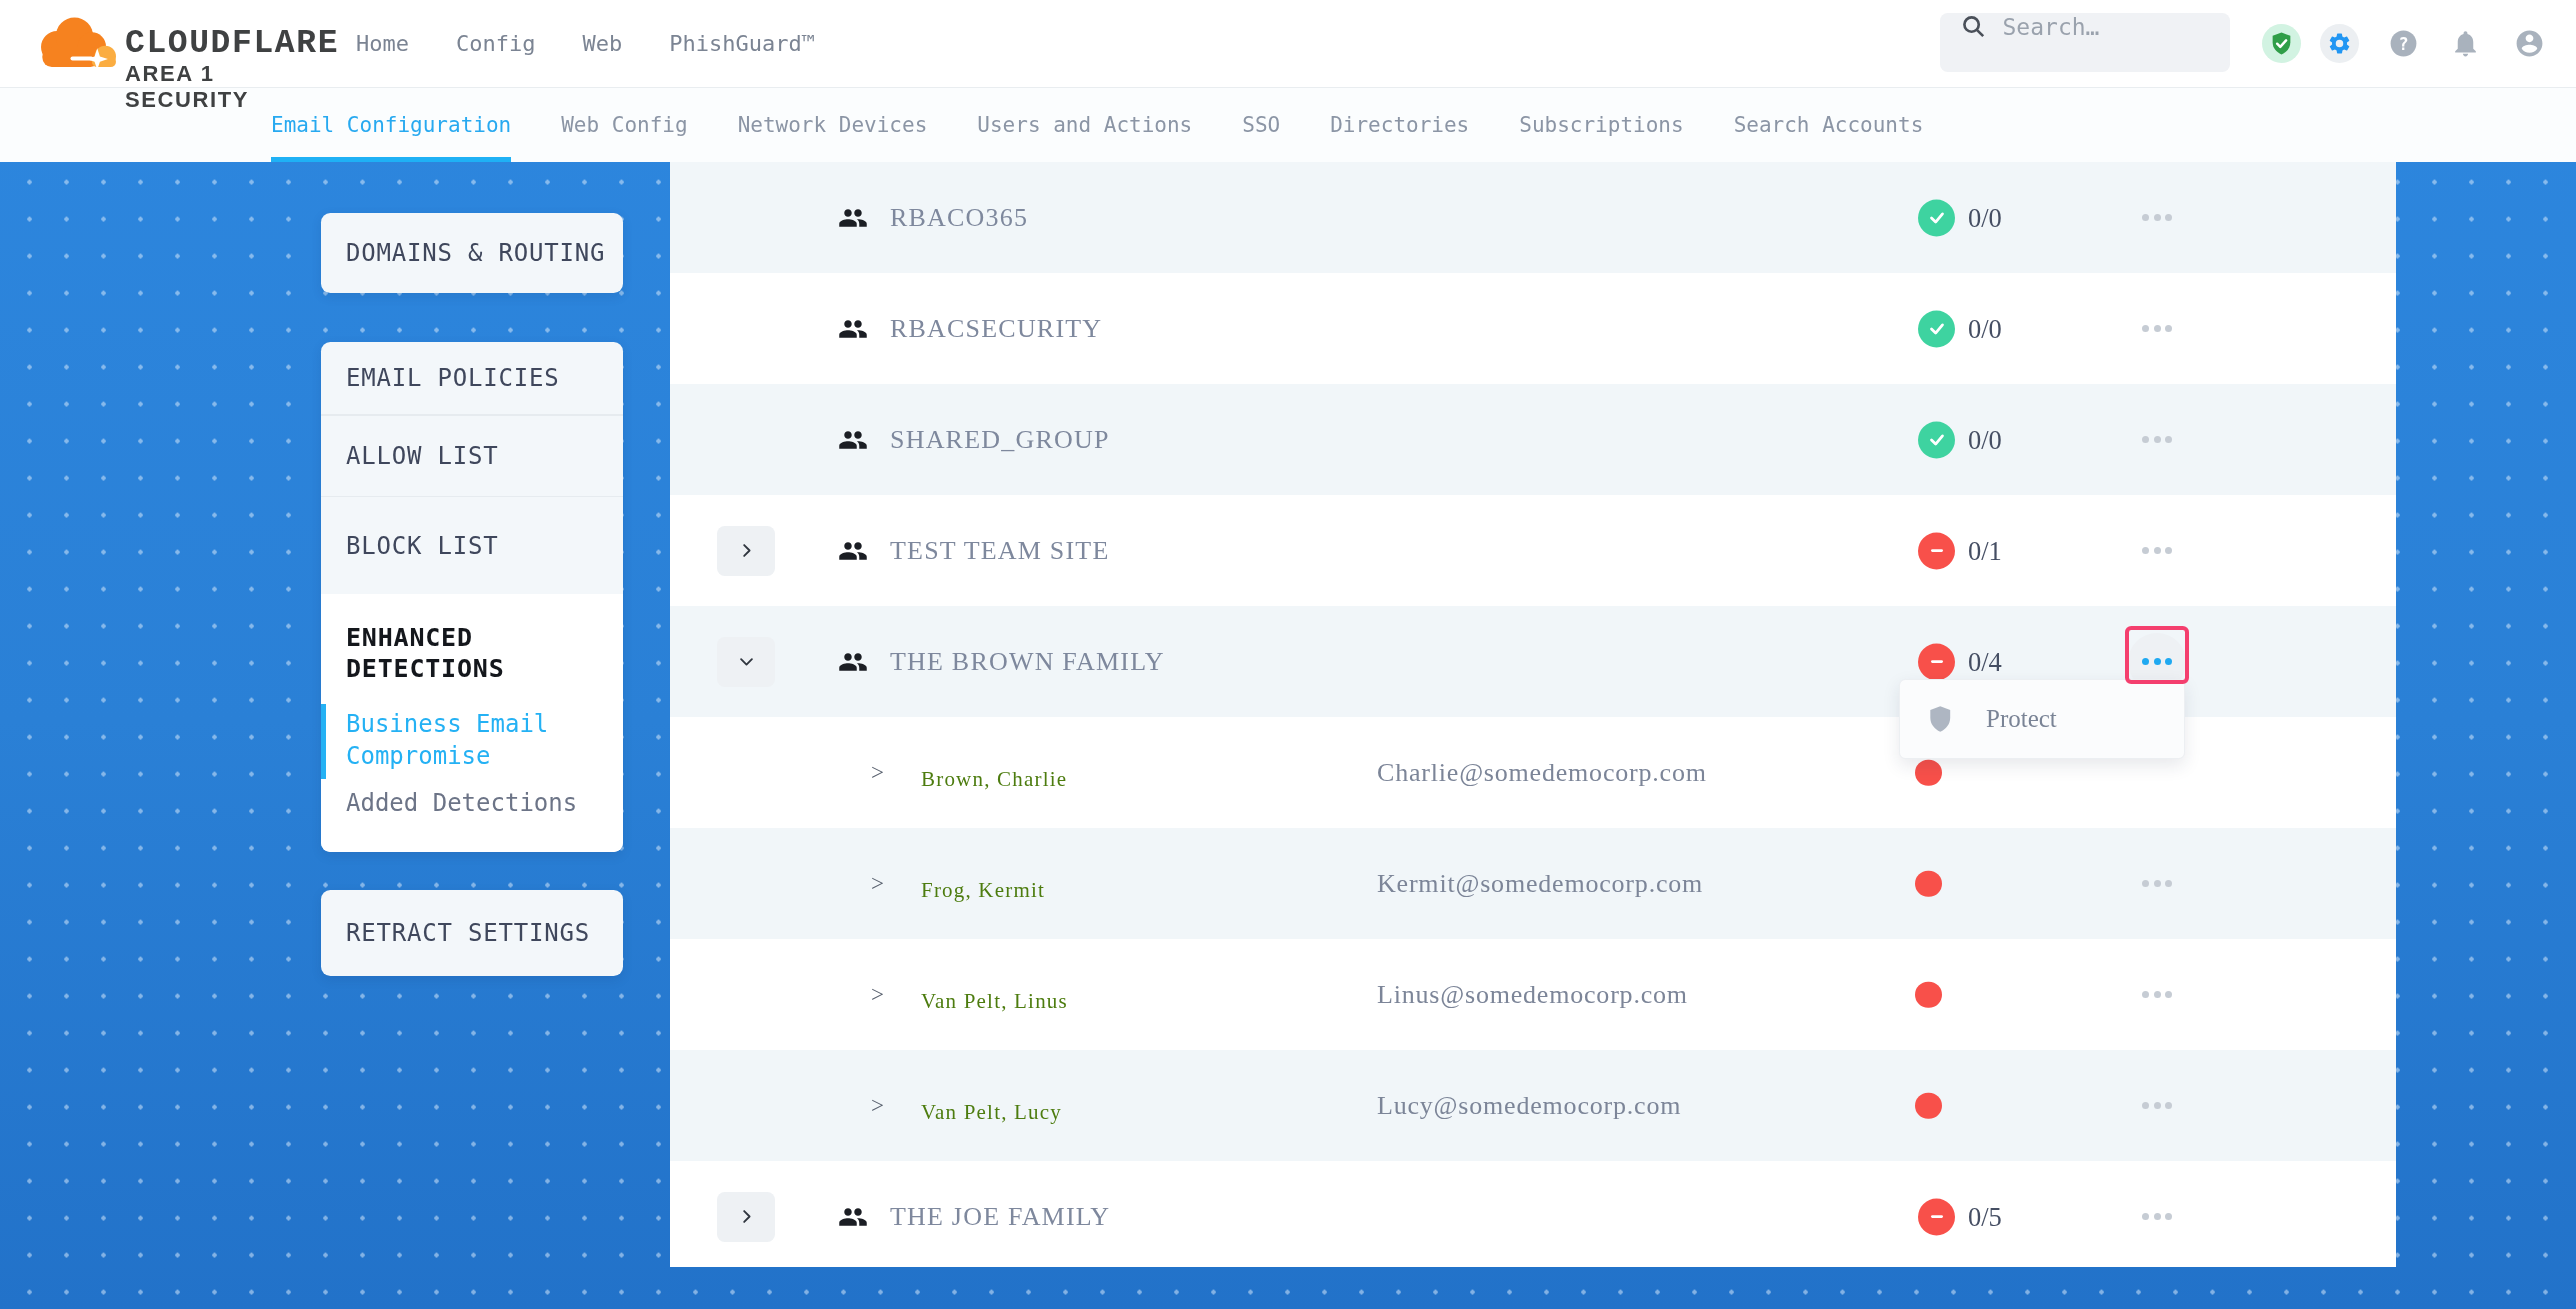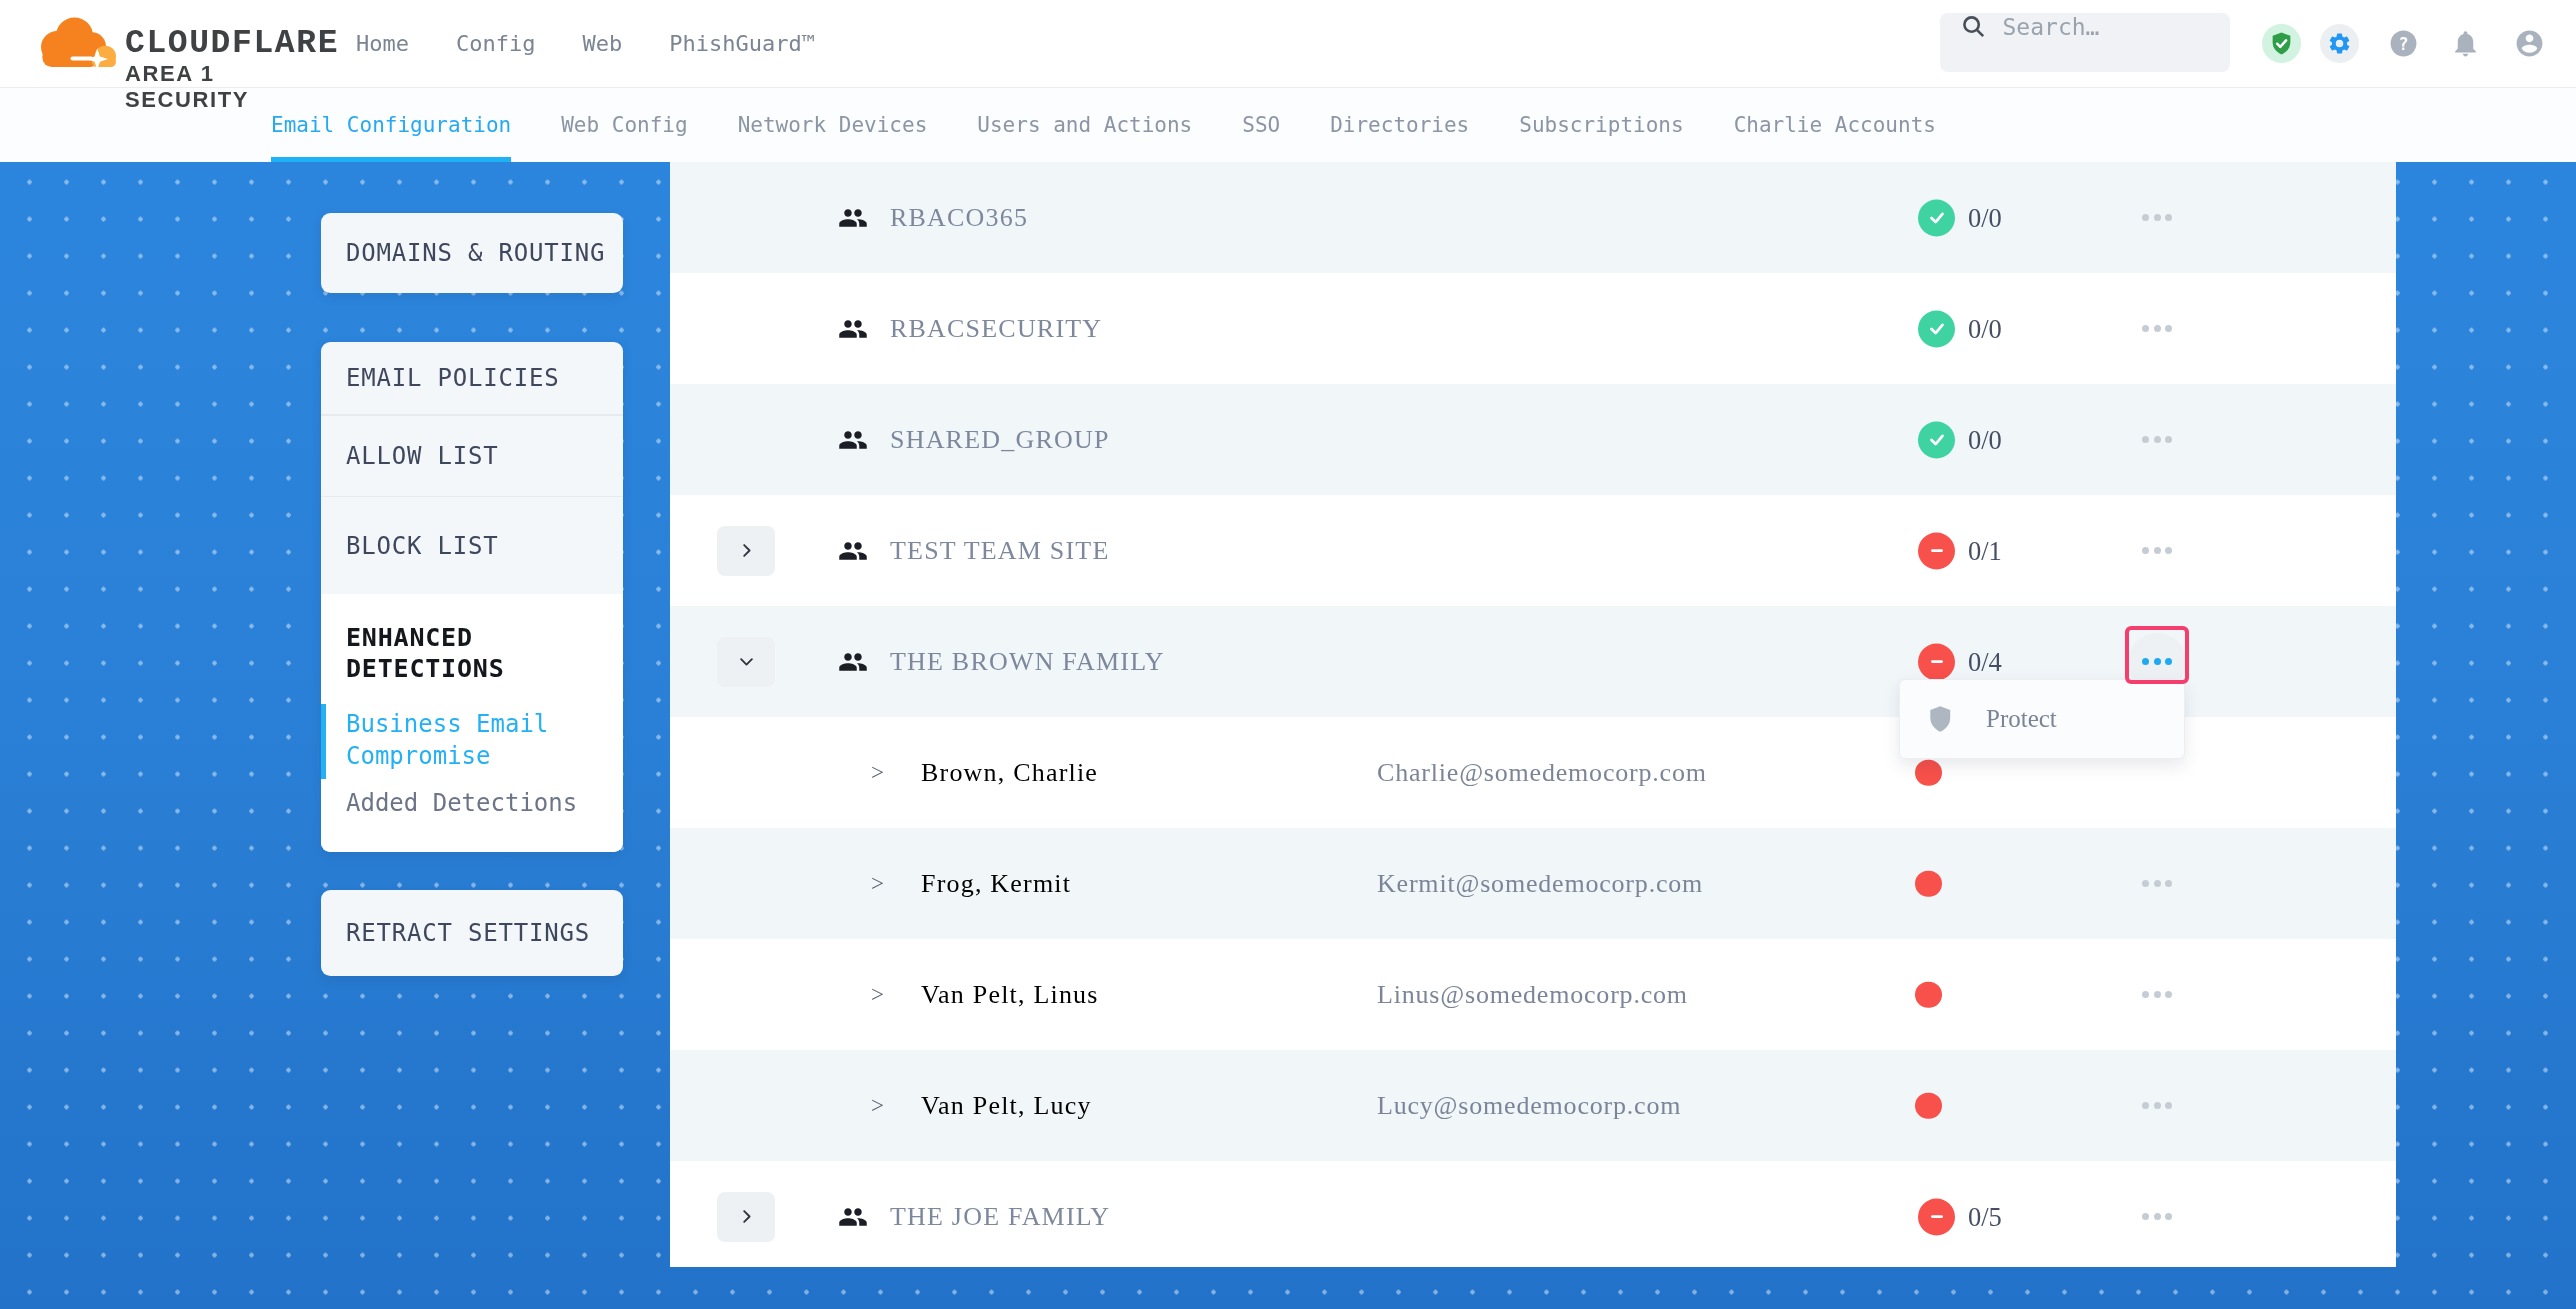--- a/index.html
+++ b/index.html
@@ -52,21 +52,21 @@
   .card-retract{top:890px;height:86px;display:flex;align-items:center;}
   
   .panel{position:absolute;left:670px;top:162px;width:1726px;height:1105px;background:#ffffff;z-index:5;font-family:Liberation Serif, serif;}
   .row{position:relative;height:111px;}
   .row.alt{background:#f1f6f9;}
   .vc{position:absolute;top:50%;transform:translateY(-50%);}
   .expander{position:absolute;left:47px;top:50%;transform:translateY(-50%);width:58px;height:50px;background:#eef1f4;border:none;border-radius:7.8px;display:flex;align-items:center;justify-content:center;cursor:pointer;padding:0;}
   .gicon{left:168px;width:30px;height:30px;}
   .rname{left:220px;font-size:26px;color:#7e889d;letter-spacing:1.2px;white-space:nowrap;}
   .caret{left:201px;font-size:23px;color:#59616f;}
-  .uname{left:251px;font-size:26px;color:#000000;letter-spacing:1.2px;white-space:nowrap;}
+  .uname{left:251px;font-size:21px;color:#4d7c0f;letter-spacing:1.2px;white-space:nowrap;margin-top:6px;}
   .email{left:707px;font-size:26px;color:#7c8598;letter-spacing:0.8px;white-space:nowrap;}
   .badge{left:1248px;width:37px;height:37px;border-radius:50%;display:flex;align-items:center;justify-content:center;}
   .badge.green{background:#3ed3a0;}
   .badge.red{background:#f8504a;}
   .count{left:1298px;font-size:26.5px;color:#454e63;}
   .reddot{left:1245px;width:26.5px;height:26.5px;border-radius:50%;background:#f8504a;}
   .dots{left:1458px;width:58px;height:58px;border-radius:50%;display:flex;align-items:center;justify-content:center;gap:4.7px;cursor:pointer;}
   .dots i{display:block;width:7px;height:7px;border-radius:50%;background:#c6ccd4;}
   .dots.active{background:#eef1f4;}
   .dots.active i{background:#1fa9f1;}
@@ -135,21 +135,21 @@
 </div>
 
 <div class="tabbar">
   <div class="tab active">Email Configuration</div>
   <div class="tab">Web Config</div>
   <div class="tab">Network Devices</div>
   <div class="tab">Users and Actions</div>
   <div class="tab">SSO</div>
   <div class="tab">Directories</div>
   <div class="tab">Subscriptions</div>
-  <div class="tab">Charlie Accounts</div>
+  <div class="tab">Search Accounts</div>
 </div>
 
 <div class="card card-domains">
   <span class="side-label">DOMAINS &amp; ROUTING</span>
 </div>
 
 <div class="card card-policies">
   <div class="pol-item">
     <span class="side-label">EMAIL POLICIES</span>
   </div>

